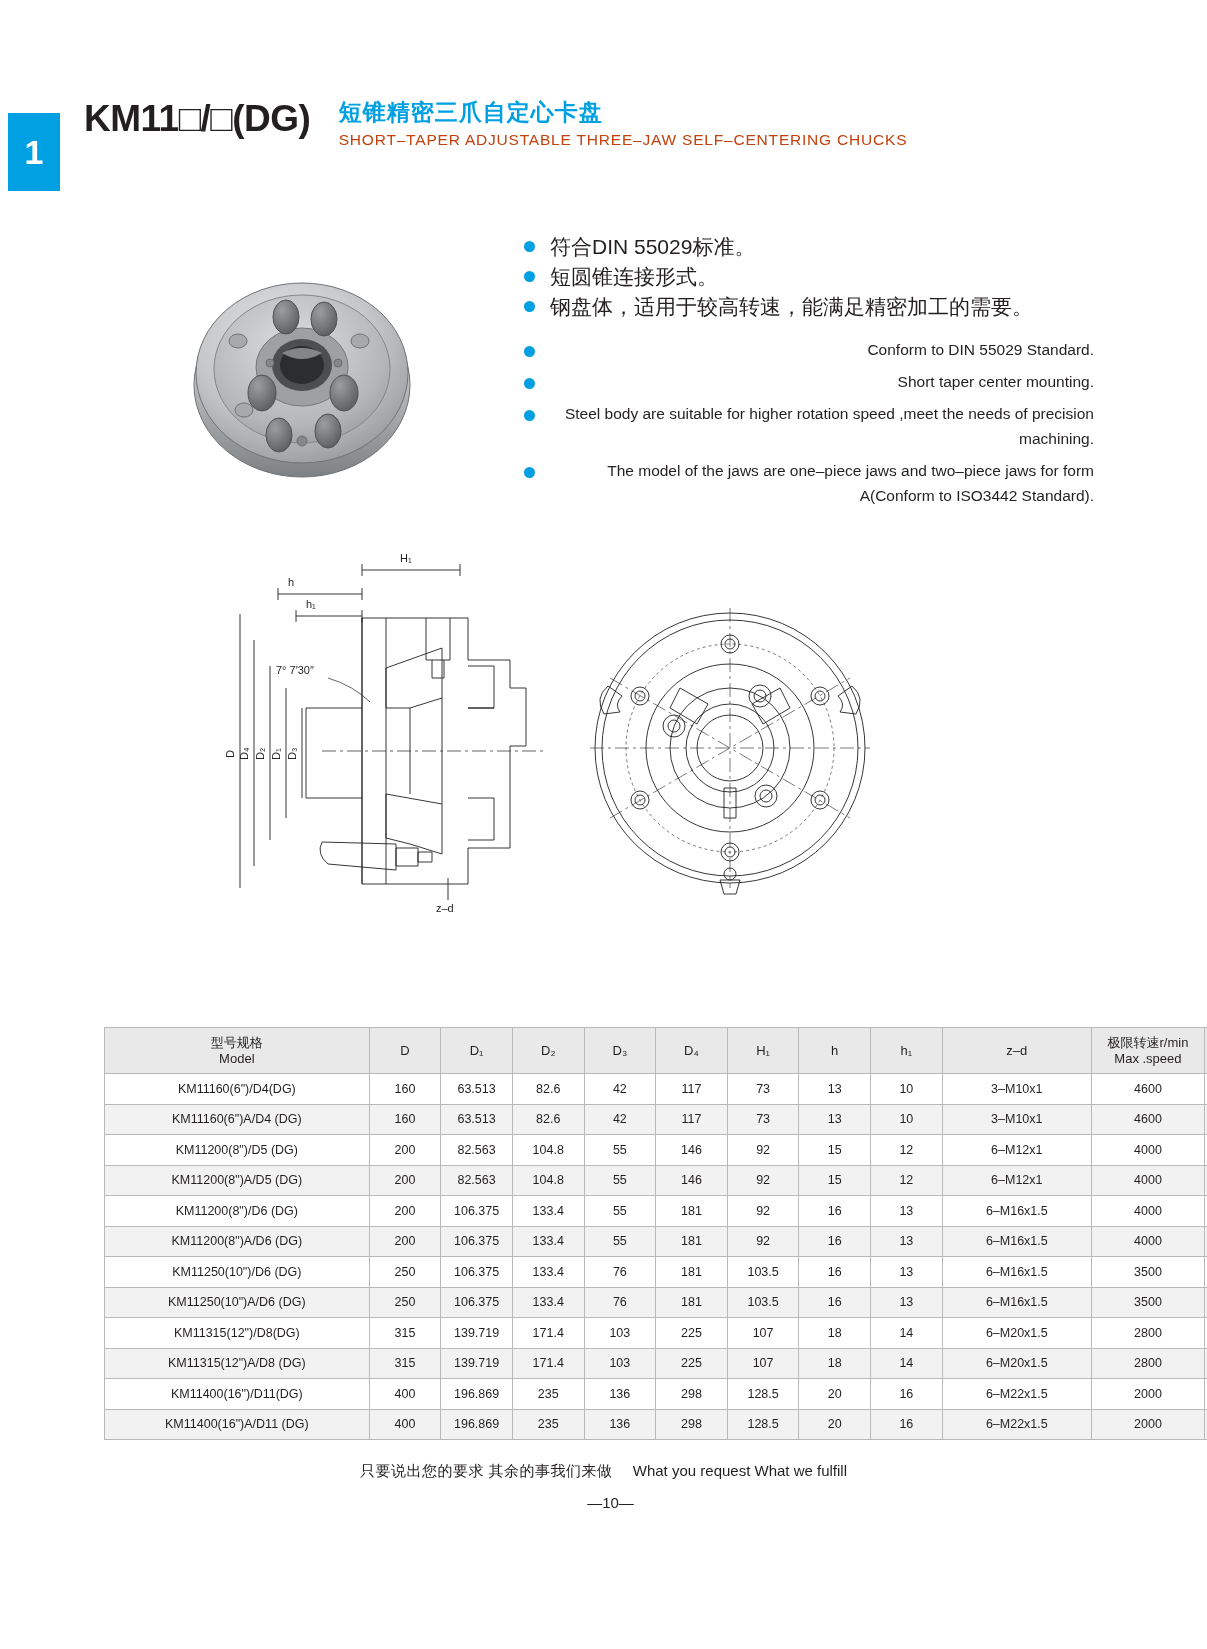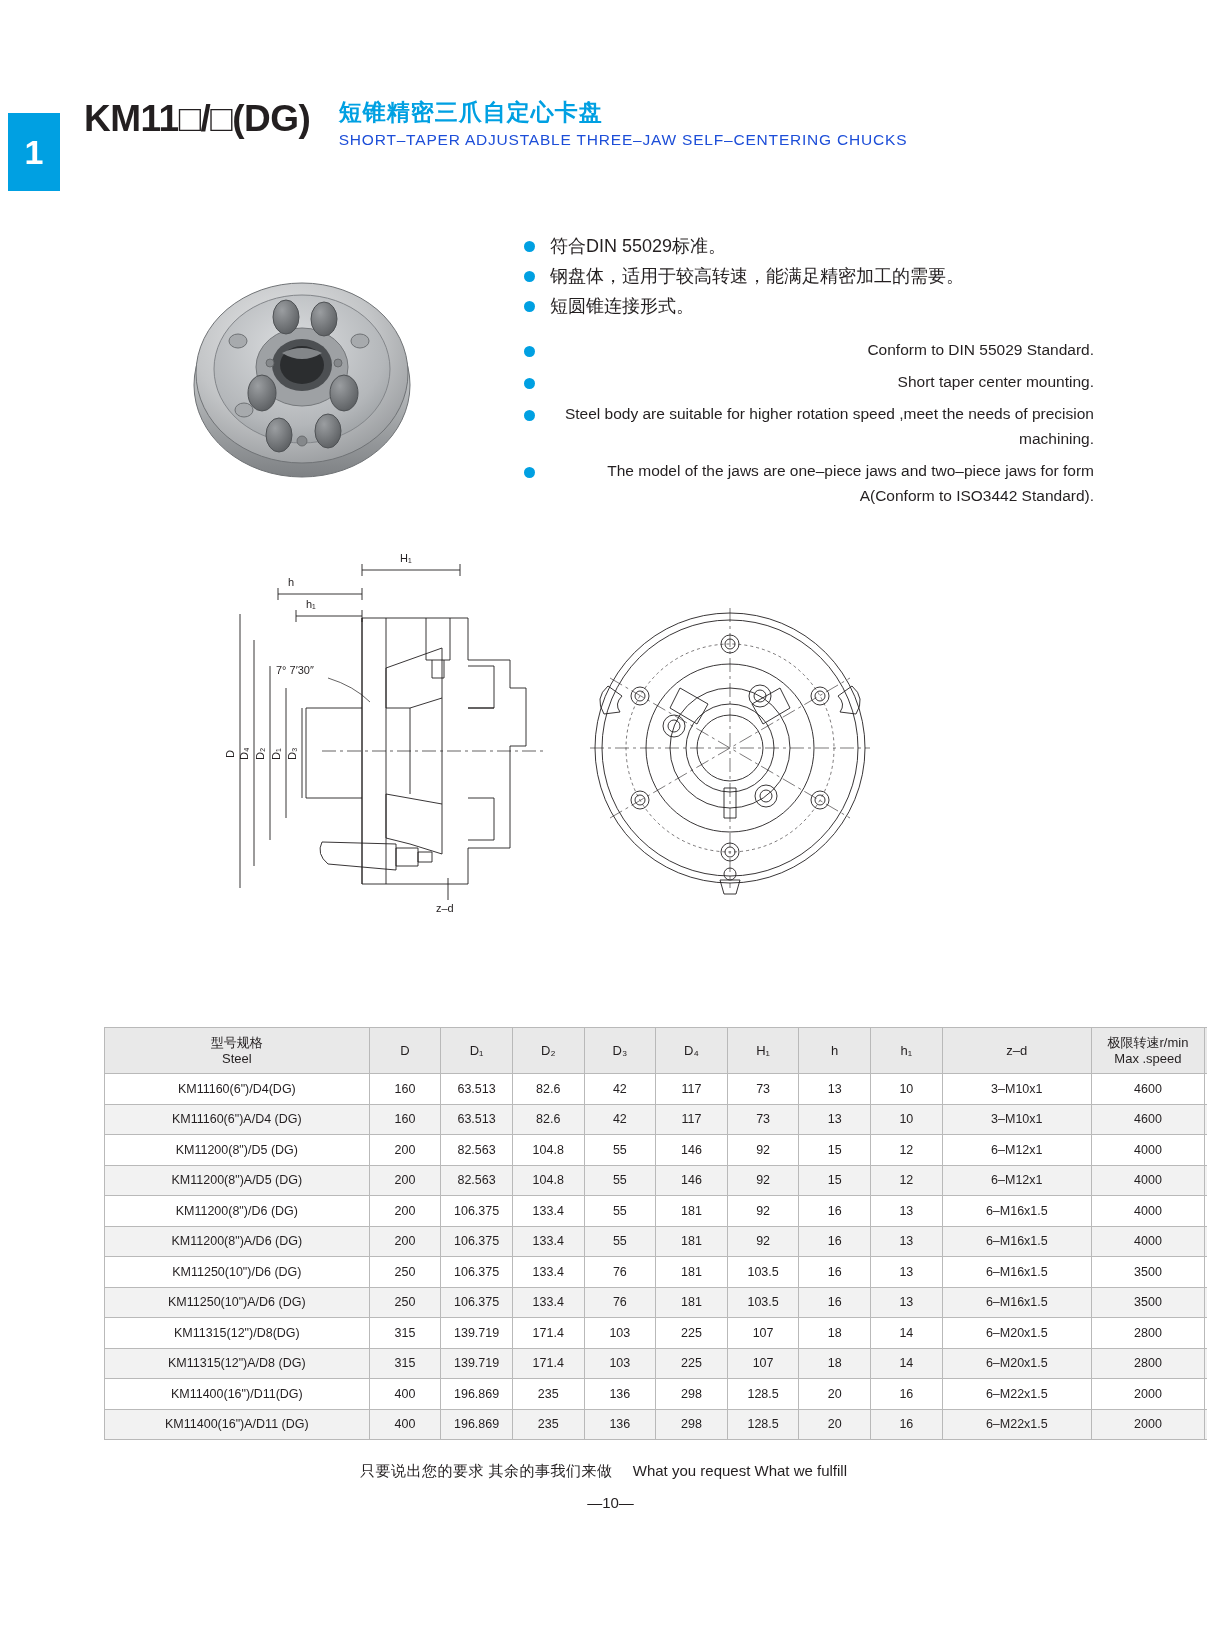--- a/index.html
+++ b/index.html
@@ -60,21 +60,21 @@
   }
   .title-cn {
     font-size: 23px;
     font-weight: bold;
     color: #00a0e2;
     line-height: 28px;
     letter-spacing: 1px;
   }
   .title-en {
     font-size: 15.5px;
-    color: #1d4ed8;
+    color: #c2410c;
     letter-spacing: 0.8px;
     line-height: 22px;
     margin-top: 3px;
   }
 
   
   .photo {
     position: absolute;
     left: 178px;
     top: 245px;
@@ -99,21 +99,21 @@
   }
   .feat-item .dot {
     position: absolute;
     left: 0;
     top: 9px;
     width: 11px;
     height: 11px;
     border-radius: 50%;
     background: #00a0e2;
   }
-  .feat-cn { font-size: 18px; }
+  .feat-cn { font-size: 21px; }
   .feat-group-en { margin-top: 16px; text-align: right; }
   .feat-group-en .feat-item {
     line-height: 25px;
     margin-bottom: 7px;
     font-size: 15.5px;
   }
 
   
   .drawings {
     position: absolute;
@@ -273,22 +273,22 @@
         <circle cx="124" cy="196" r="5"></circle>
         <circle cx="92" cy="118" r="4"></circle>
         <circle cx="160" cy="118" r="4"></circle>
       </g>
     </svg>
   </div>
 
   <div class="features">
     <div class="feat-group-cn">
       <div class="feat-item feat-cn"><span class="dot"></span><span>符合DIN 55029标准。</span></div>
+      <div class="feat-item feat-cn"><span class="dot"></span><span>短圆锥连接形式。</span></div>
       <div class="feat-item feat-cn"><span class="dot"></span><span>钢盘体，适用于较高转速，能满足精密加工的需要。</span></div>
-      <div class="feat-item feat-cn"><span class="dot"></span><span>短圆锥连接形式。</span></div>
     </div>
     <div class="feat-group-en">
       <div class="feat-item"><span class="dot"></span><span>Conform to DIN 55029 Standard.</span></div>
       <div class="feat-item"><span class="dot"></span><span>Short taper center mounting.</span></div>
       <div class="feat-item"><span class="dot"></span><span>Steel body are suitable for higher rotation speed ,meet the needs of precision machining.</span></div>
       <div class="feat-item"><span class="dot"></span><span>The model of the jaws are one–piece jaws and two–piece jaws for form A(Conform to ISO3442 Standard).</span></div>
     </div>
   </div>
 
   <div class="drawings">
@@ -401,21 +401,21 @@
       </g>
     </svg>
   </div>
 
 
   <table class="param-table">
     <thead>
       <tr>
         <th class="col-model">
           <div>型号规格</div>
-          <div>Steel</div>
+          <div>Model</div>
         </th>
         <th class="col-num">D</th>
         <th class="col-num">D₁</th>
         <th class="col-num">D₂</th>
         <th class="col-num">D₃</th>
         <th class="col-num">D₄</th>
         <th class="col-num">H₁</th>
         <th class="col-num">h</th>
         <th class="col-num">h₁</th>
         <th class="col-zd">z–d</th>

